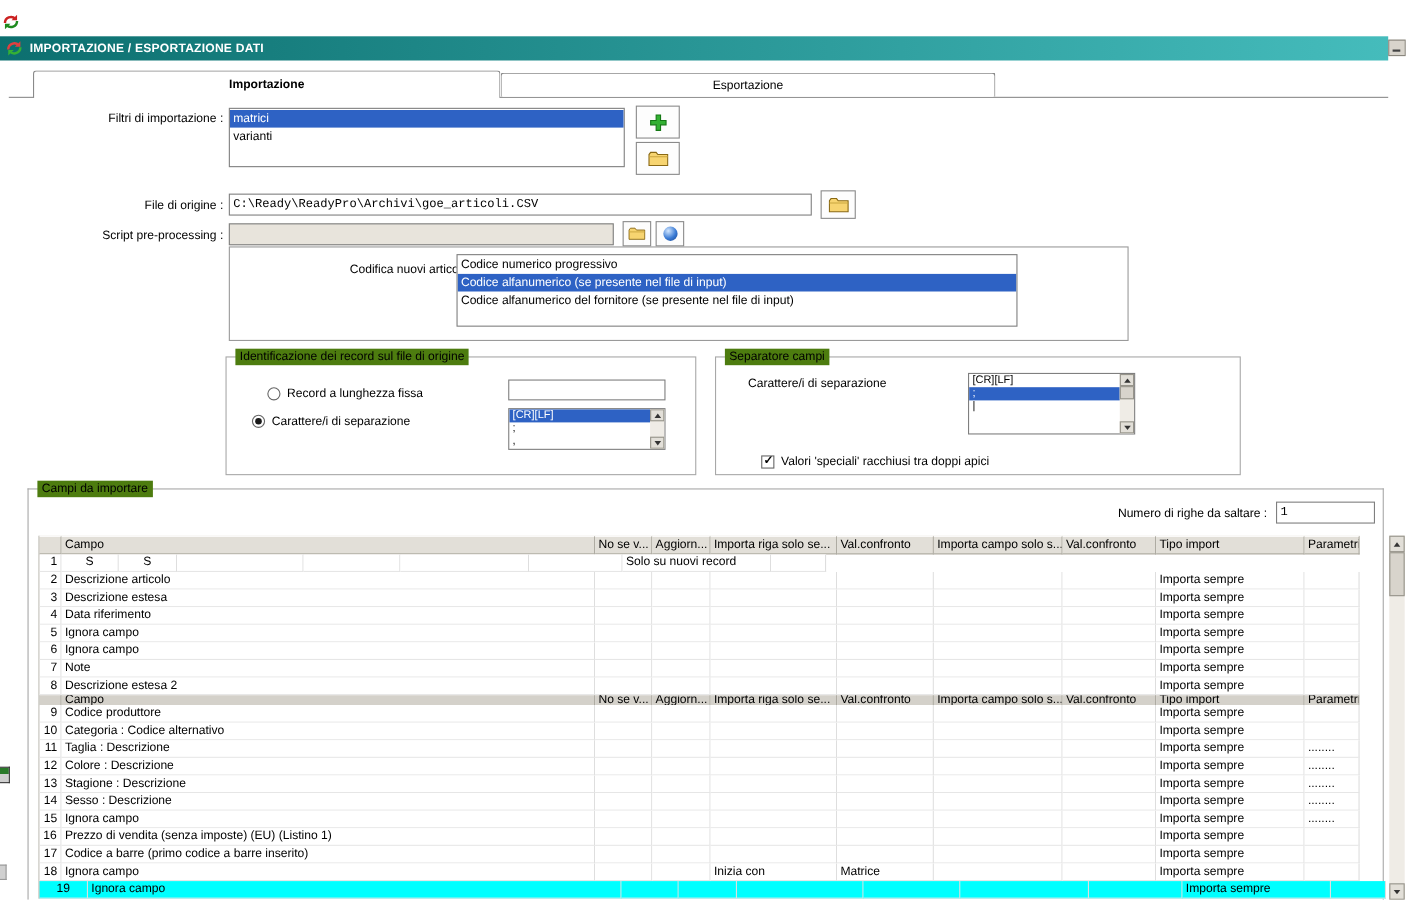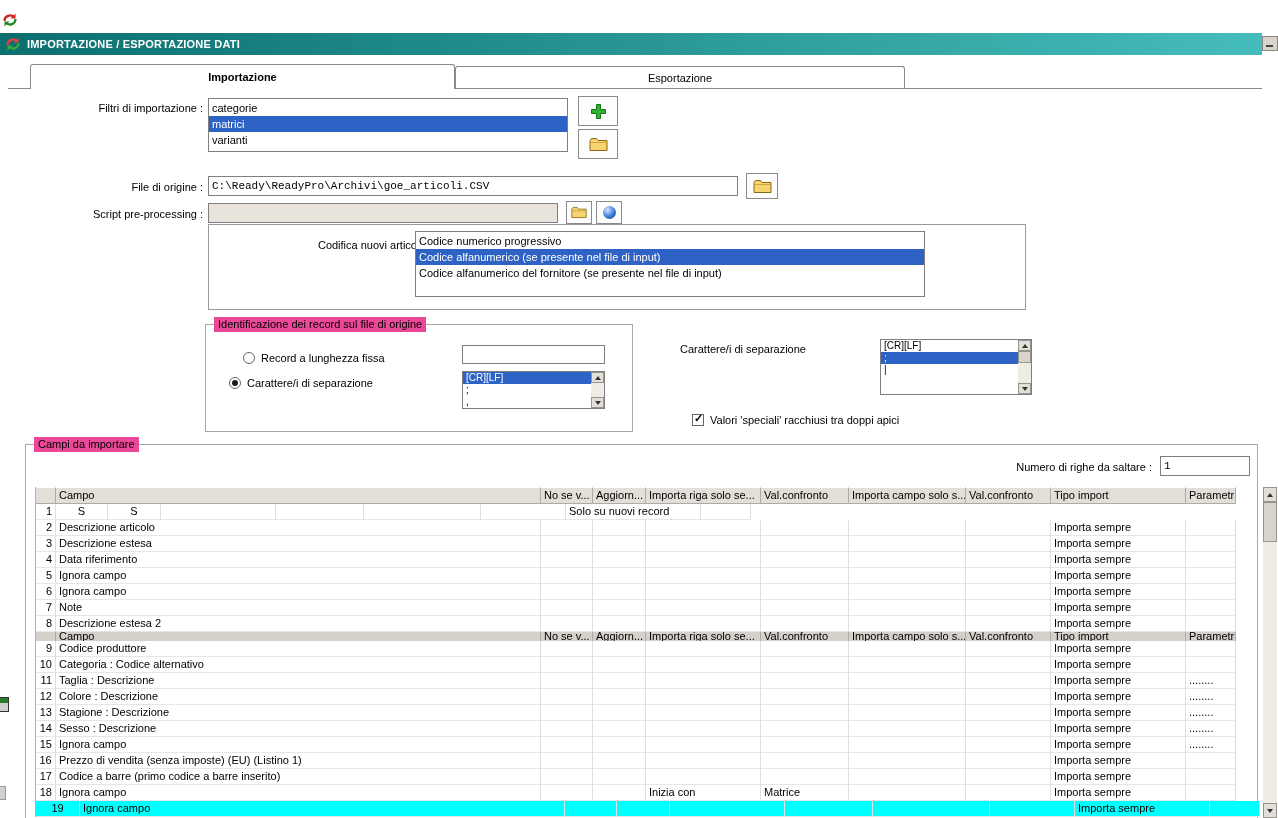--- a/index.html
+++ b/index.html
@@ -56,21 +56,21 @@
   .btn-folder-script{left:566px;top:201px;width:26px;height:23px;}
   .btn-globe{left:596px;top:201px;width:26px;height:23px;}
   .sphere{width:13px;height:13px;border-radius:50%;background:radial-gradient(circle at 35% 30%,#d3e7ff,#3a7bd5 55%,#123f8c);}
 
   
   .coding-panel{position:absolute;left:208px;top:224px;width:818px;height:86px;border:1px solid #9a9a9a;}
   .grp{position:absolute;border:1px solid #a8a8a8;}
   .grp-record{left:205px;top:324px;width:428px;height:108px;}
   .grp-separator{left:650px;top:324px;width:478px;height:108px;}
   .grp-fields{left:25px;top:444px;width:1233px;height:374px;border-bottom:none;}
-  .legend{position:absolute;top:-8px;left:8px;background:#ec4899;padding:0 4px;font-size:11px;line-height:15px;white-space:nowrap;}
+  .legend{position:absolute;top:-8px;left:8px;background:#4d7c0f;padding:0 4px;font-size:11px;line-height:15px;white-space:nowrap;}
   .radio{position:absolute;width:12px;height:12px;border:1px solid #666;border-radius:50%;background:#fff;}
   .radio.checked::after{content:"";position:absolute;left:2px;top:2px;width:6px;height:6px;border-radius:50%;background:#1a1a1a;}
   .checkbox{position:absolute;width:12px;height:12px;border:1px solid #666;background:#fff;}
   .checkbox.checked::after{content:"✓";position:absolute;left:1px;top:-3px;font-size:11px;font-weight:bold;color:#000;}
 
   
   .table{position:absolute;left:35px;top:487px;width:1201px;border-left:1px solid #b2afa6;}
   .trow{display:flex;width:1200px;}
   .cell{flex:none;overflow:hidden;white-space:nowrap;padding:0 3px;}
   .hcell{background:#e2dfd8;border-right:1px solid #aeaba2;border-bottom:1px solid #aeaba2;border-top:1px solid #fff;height:17px;line-height:15px;font-size:11px;}
@@ -129,21 +129,20 @@
   <div class="tabline"></div>
   <div class="tab tab-active">
     <span>Importazione</span>
   </div>
   <div class="tab tab-inactive">
     <span>Esportazione</span>
   </div>
 
   <div class="lbl r lbl-filters">Filtri di importazione :</div>
   <div class="listbox filters-list" id="filters-list">
-      <div class="list-item">categorie</div>
       <div class="list-item selected">matrici</div>
       <div class="list-item">varianti</div>
     </div>
   <button class="btn btn-plus">
     <svg width="17" height="17" viewBox="0 0 17 17">
       <path d="M6.5 1.5 h4 v5 h5 v4 h-5 v5 h-4 v-5 h-5 v-4 h5 z" fill="#33b133" stroke="#147814"></path>
     </svg>
   </button>
   <button class="btn btn-folder-filters">
     <svg width="19" height="15" viewBox="0 0 19 15">
@@ -199,20 +198,23 @@
       <div class="arrow-btn">
           <i class="tri-up"></i>
         </div>
       <div class="mini-spacer"></div>
       <div class="arrow-btn">
           <i class="tri-down"></i>
         </div>
     </div>
   </div>
 
+  <div class="grp grp-separator">
+    <span class="legend">Separatore campi</span>
+  </div>
   <div class="lbl lbl-sep">Carattere/i di separazione</div>
   <div class="listbox small-list field-sep">
     <div class="small-items" id="field-sep-items">
         <div class="list-item">[CR][LF]</div>
         <div class="list-item selected">;</div>
         <div class="list-item">|</div>
       </div>
     <div class="mini-scroll">
       <div class="arrow-btn">
           <i class="tri-up"></i>

